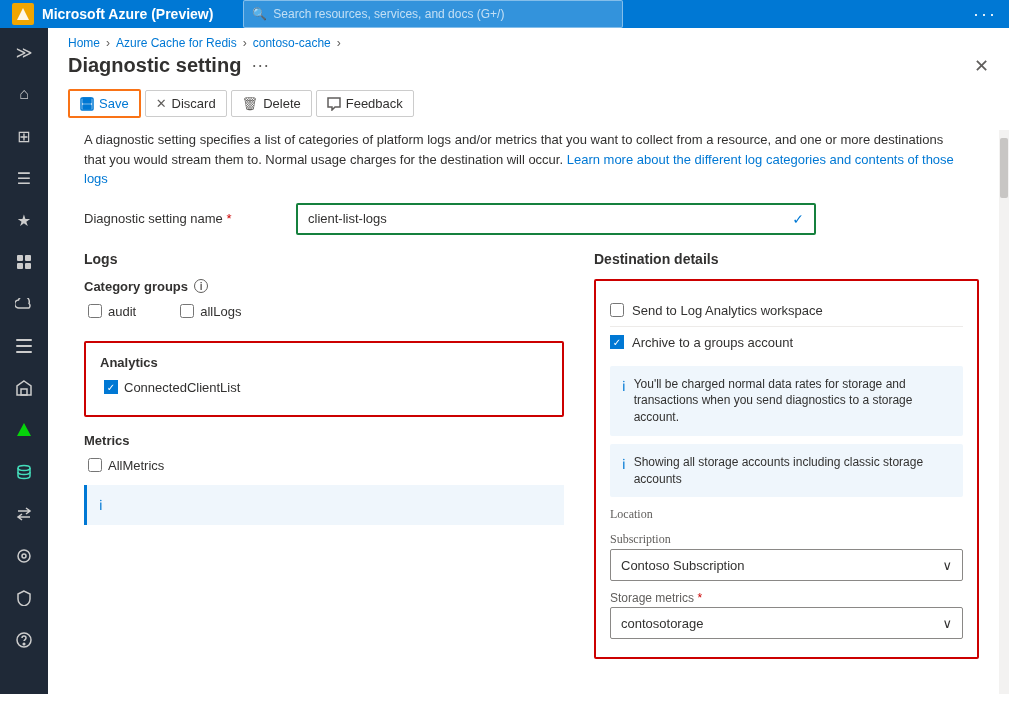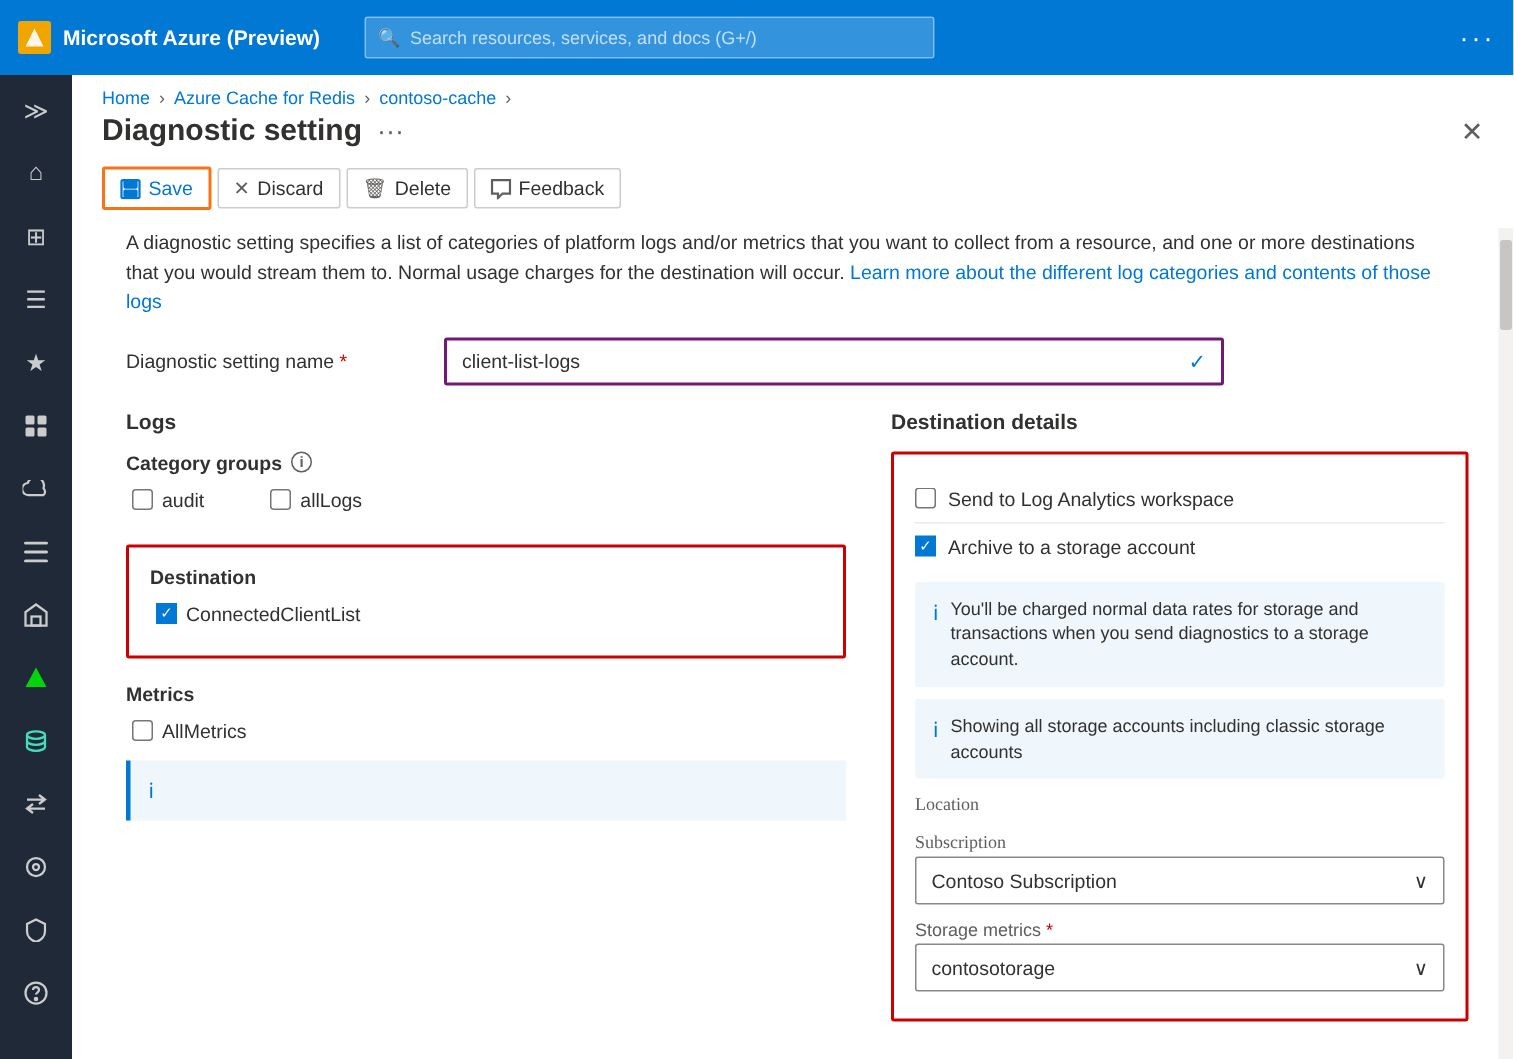--- a/index.html
+++ b/index.html
@@ -1,21 +1,21 @@
 <!DOCTYPE html>
 <html><head>
   <meta charset="utf-8">
   <style>
     * { box-sizing: border-box; margin: 0; padding: 0; }
     body { font-family: 'Segoe UI', Arial, sans-serif; font-size: 13px; color: #323130; background: #fff; overflow: hidden; }
 
     
     .topbar {
       background: #0078d4;
-      height: 50px;
+      height: 28px;
       display: flex;
       align-items: center;
       padding: 4px 12px;
       color: #fff;
       gap: 10px;
     }
     .topbar-brand { font-size: 14px; font-weight: 600; display: flex; align-items: center; gap: 8px; }
     .topbar-icon { background: #f0a500; width: 22px; height: 22px; display: flex; align-items: center; justify-content: center; border-radius: 2px; }
     .topbar-search {
       flex: 1;
@@ -288,21 +288,21 @@
       border-radius: 2px;
       height: 60px;
       margin-top: 8px;
     }
 
     
     .diag-name-input {
       display: flex;
       align-items: center;
       justify-content: space-between;
-      border: 2px solid #701a75;
+      border: 2px solid #15803d;
       border-radius: 2px;
       padding: 0 10px;
       height: 32px;
       flex: 1;
       max-width: 520px;
       font-size: 13px;
       cursor: text;
     }
     .diag-name-check { color: #0078d4; font-size: 14px; }
   </style>
@@ -482,21 +482,21 @@
                 <input type="checkbox" id="audit" style="">
                 <label for="audit">audit</label>
               </div>
               <div class="checkbox-row">
                 <input type="checkbox" id="allLogs" style="">
                 <label for="allLogs">allLogs</label>
               </div>
             </div>
 
             <div class="categories-box">
-              <div class="categories-title">Destination</div>
+              <div class="categories-title">Analytics</div>
               <div class="checkbox-row">
                 <div class="checked-blue">✓</div>
                 <span>ConnectedClientList</span>
               </div>
             </div>
 
             <div class="metrics-section">
               <div class="metrics-title">Metrics</div>
               <div class="checkbox-row">
                 <input type="checkbox" id="allMetrics" style="">
@@ -514,21 +514,21 @@
 
             <div class="destination-box">
 
               <div class="dest-checkbox-row">
                 <input type="checkbox" id="logAnalytics" style="">
                 <label for="logAnalytics">Send to Log Analytics workspace</label>
               </div>
 
               <div class="dest-checkbox-row" style="border-bottom:none;">
                 <div class="checked-blue">✓</div>
-                <span>Archive to a storage account</span>
+                <span>Archive to a groups account</span>
               </div>
 
               <div class="info-banner">
                 <span class="info-icon">ℹ</span>
                 <span>You'll be charged normal data rates for storage and transactions when you send diagnostics to a storage account.</span>
               </div>
 
               <div class="info-banner">
                 <span class="info-icon">ℹ</span>
                 <span>Showing all storage accounts including classic storage accounts</span>

